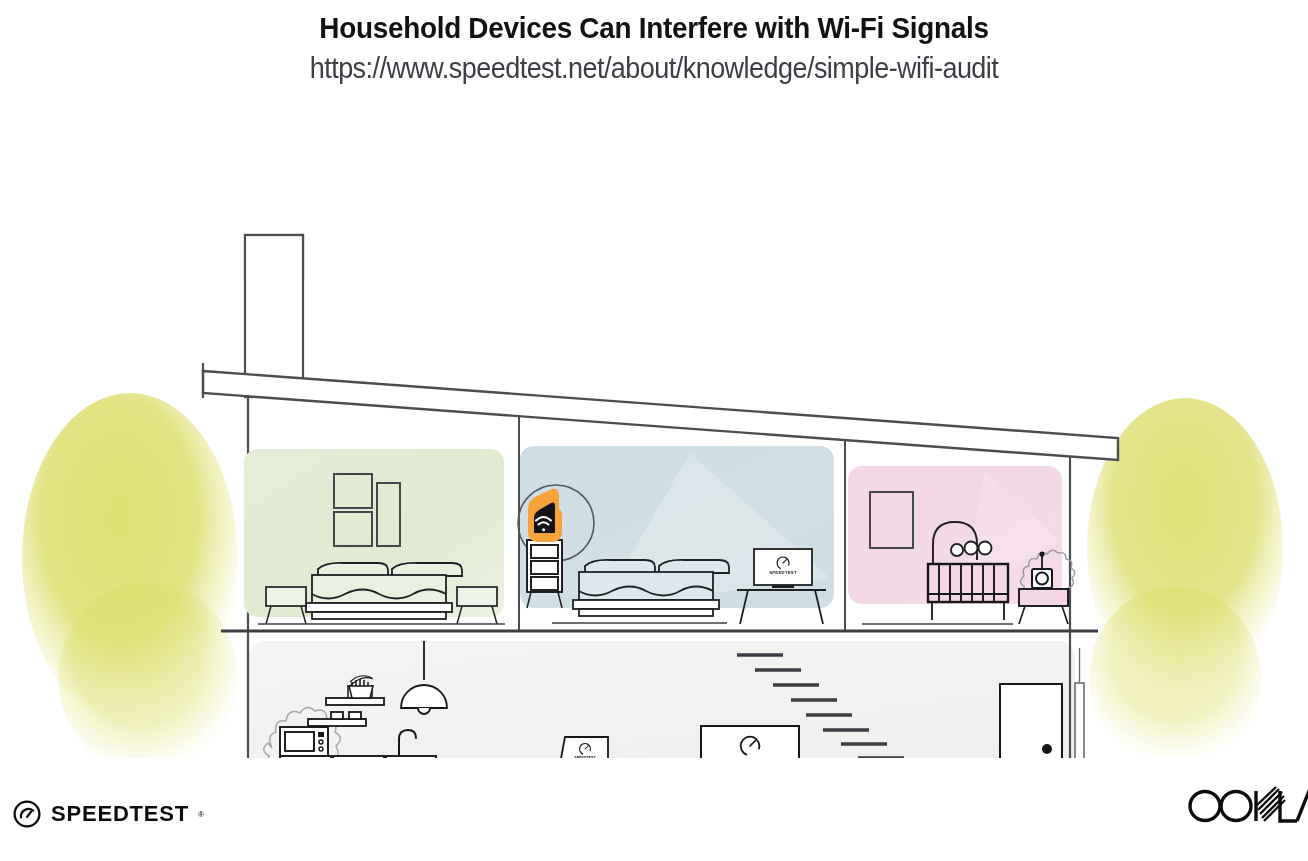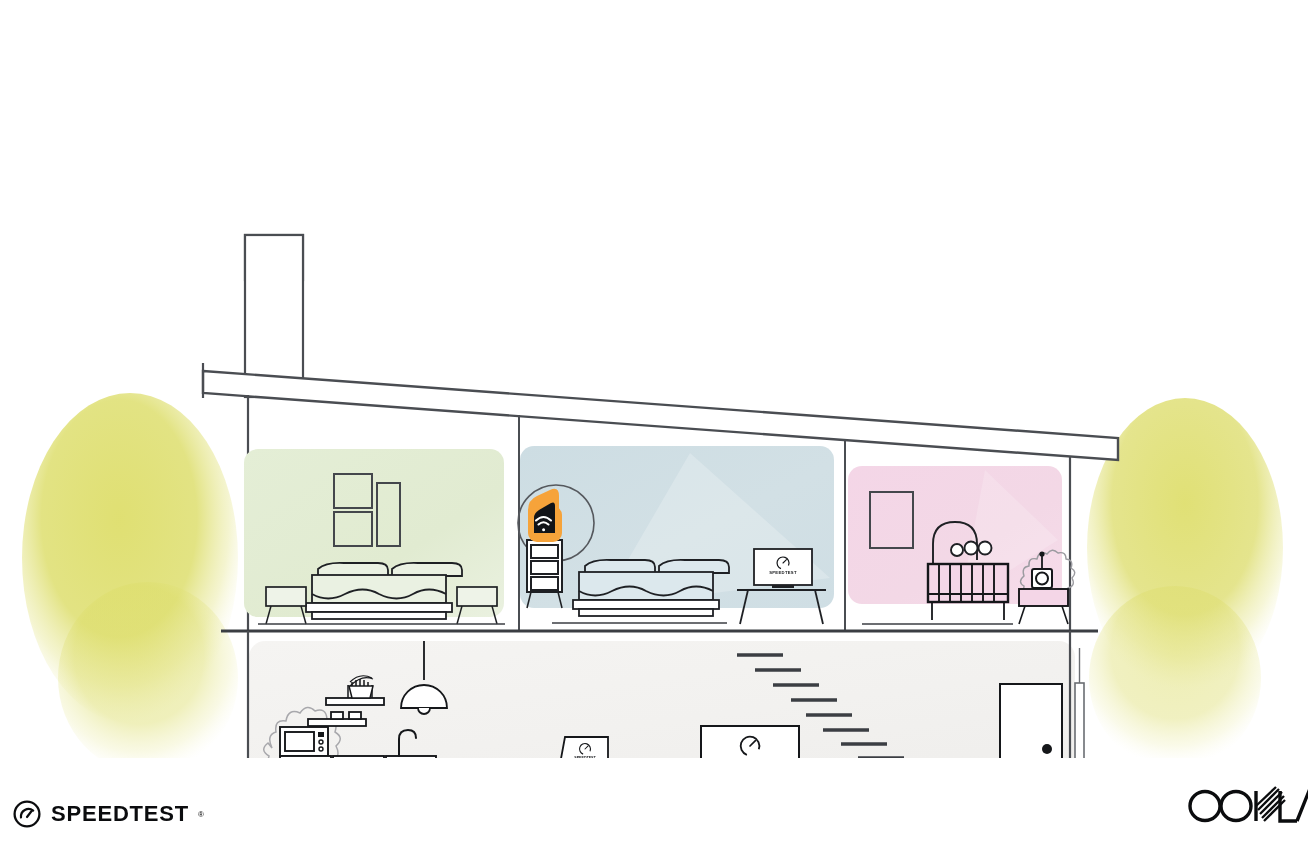--- a/index.html
+++ b/index.html
@@ -48,20 +48,24 @@
     color: #0b0c0e;
   }
   .brand-left .tm { font-size: 8px; vertical-align: super; font-weight: 400; }
   .brand-right { position: absolute; right: -6px; bottom: 30px; }
 </style>
 </head>
 <body>
 
 <div class="page">
 
+  <div class="header">
+    <div class="title">Household Devices Can Interfere with Wi-Fi Signals</div>
+    <div class="subtitle">https://www.speedtest.net/about/knowledge/simple-wifi-audit</div>
+  </div>
 
   <div class="illo">
   <svg viewBox="0 0 1308 650" xmlns="http://www.w3.org/2000/svg">
     <defs>
       <radialGradient id="treeGrad" cx="45%" cy="38%" r="62%">
         <stop offset="0%" stop-color="#dede6b" stop-opacity="0.95"></stop>
         <stop offset="58%" stop-color="#dcdd68" stop-opacity="0.82"></stop>
         <stop offset="82%" stop-color="#e6e68f" stop-opacity="0.42"></stop>
         <stop offset="100%" stop-color="#f2f2c4" stop-opacity="0"></stop>
       </radialGradient>

